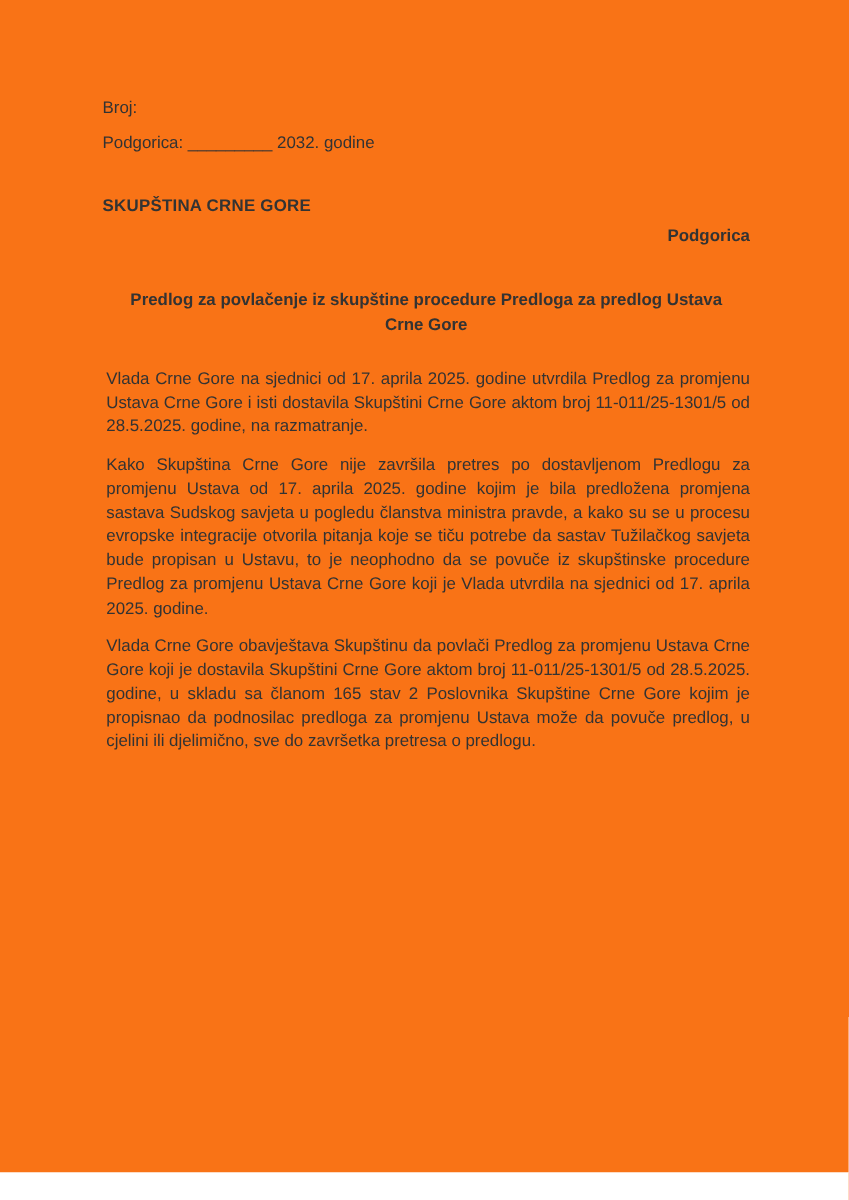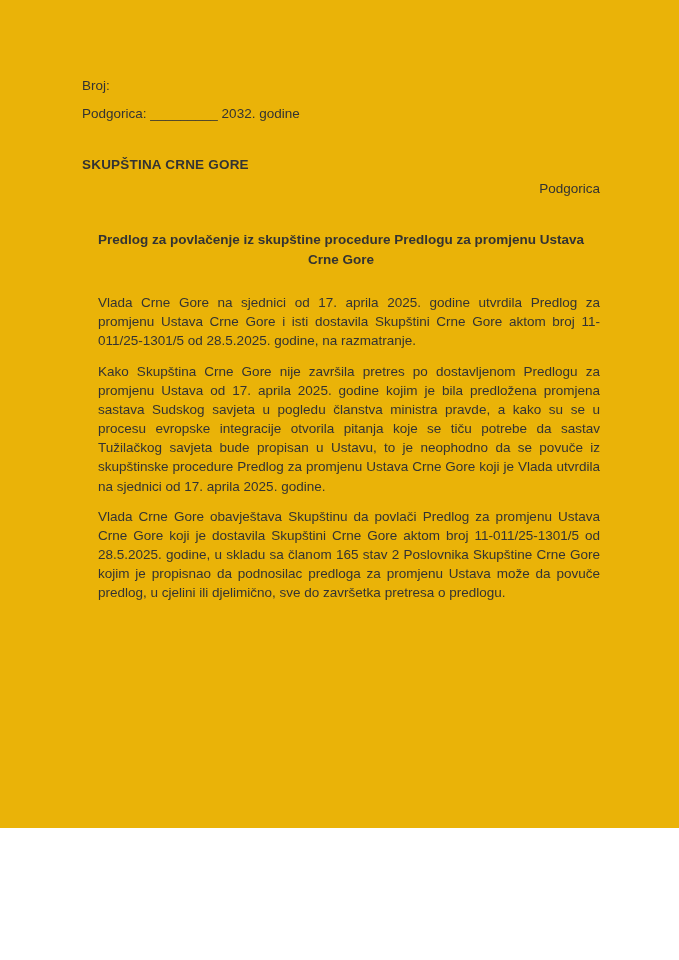--- a/index.html
+++ b/index.html
@@ -4,23 +4,23 @@
 <style>
   * { box-sizing: border-box; }
   html, body {
     margin: 0;
     padding: 0;
     background: #ffffff;
   }
   .page {
     position: relative;
     width: 679px;
-    height: 828px;
+    height: 938px;
     margin: 0 auto;
-    background: #eab308;
+    background: #f97316;
     color: #333333;
     font-family: "Liberation Sans", sans-serif;
     font-size: 13.5px;
     overflow: hidden;
   }
   .content {
     padding: 78px 79px 0 82px;
   }
   .number-line {
     margin-bottom: 13px;
@@ -29,54 +29,54 @@
     margin-bottom: 36px;
   }
   .institution {
     font-weight: bold;
     font-size: 13.5px;
     letter-spacing: 0.2px;
     margin-bottom: 9px;
   }
   .city {
     text-align: right;
-    font-weight: normal;
+    font-weight: bold;
     margin-bottom: 34px;
   }
   .title {
     text-align: center;
     font-weight: bold;
     font-size: 13.5px;
     line-height: 1.45;
     margin: 0 6px 24px 6px;
   }
   .para {
     text-align: justify;
     line-height: 1.42;
-    margin: 0 0 11px 16px;
+    margin: 0 0 11px 3px;
   }
   .para + .para {
     margin-top: 8px;
   }
 </style>
 </head>
 <body>
 
 <div class="page">
   <div class="content">
 
     <div class="number-line">Broj:</div>
 
     <div class="place-date-line">Podgorica: _________ 2032. godine</div>
 
     <div class="institution">SKUPŠTINA CRNE GORE</div>
 
     <div class="city">Podgorica</div>
 
-    <div class="title">Predlog za povlačenje iz skupštine procedure Predlogu za promjenu Ustava Crne Gore</div>
+    <div class="title">Predlog za povlačenje iz skupštine procedure Predloga za predlog Ustava Crne Gore</div>
 
     <p class="para">Vlada Crne Gore na sjednici od 17. aprila 2025. godine utvrdila Predlog za promjenu Ustava Crne Gore i isti dostavila Skupštini Crne Gore aktom broj 11-011/25-1301/5 od 28.5.2025. godine, na razmatranje.</p>
 
     <p class="para">Kako Skupština Crne Gore nije završila pretres po dostavljenom Predlogu za promjenu Ustava od 17. aprila 2025. godine kojim je bila predložena promjena sastava Sudskog savjeta u pogledu članstva ministra pravde, a kako su se u procesu evropske integracije otvorila pitanja koje se tiču potrebe da sastav Tužilačkog savjeta bude propisan u Ustavu, to je neophodno da se povuče iz skupštinske procedure Predlog za promjenu Ustava Crne Gore koji je Vlada utvrdila na sjednici od 17. aprila 2025. godine.</p>
 
     <p class="para">Vlada Crne Gore obavještava Skupštinu da povlači Predlog za promjenu Ustava Crne Gore koji je dostavila Skupštini Crne Gore aktom broj 11-011/25-1301/5 od 28.5.2025. godine, u skladu sa članom 165 stav 2 Poslovnika Skupštine Crne Gore kojim je propisnao da podnosilac predloga za promjenu Ustava može da povuče predlog, u cjelini ili djelimično, sve do završetka pretresa o predlogu.</p>
 
   </div>
 </div>
 

